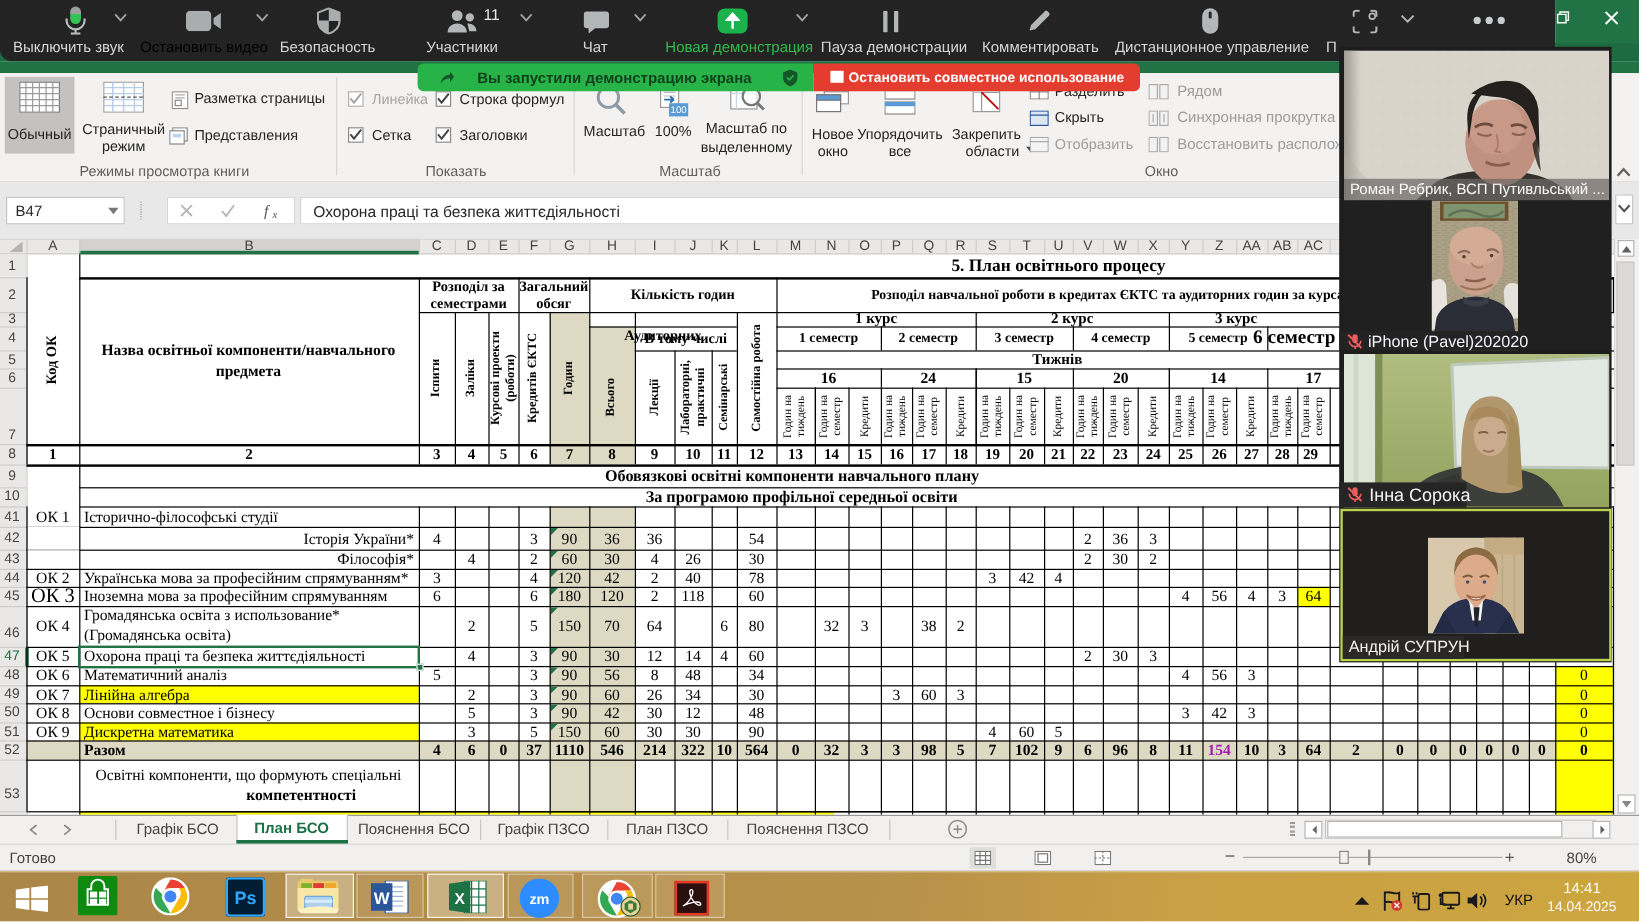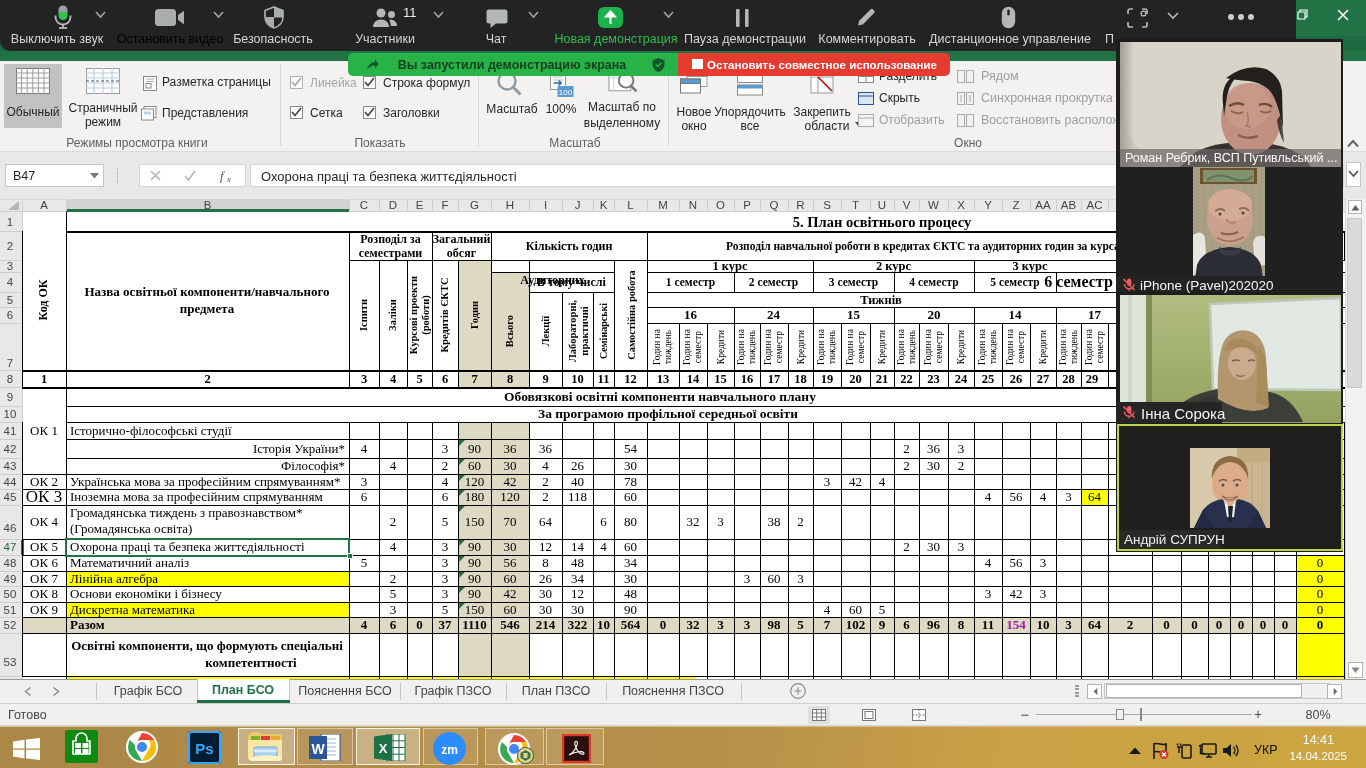--- a/index.html
+++ b/index.html
@@ -666,21 +666,21 @@
 <div style="position:absolute;font-family:'Liberation Serif',serif;font-size:13px;color:#000;white-space:nowrap;left:510.0px;top:497.0px;transform:translate(-50%,-50%);">120</div>
 <div style="position:absolute;font-family:'Liberation Serif',serif;font-size:13px;color:#000;white-space:nowrap;left:545.5px;top:497.0px;transform:translate(-50%,-50%);">2</div>
 <div style="position:absolute;font-family:'Liberation Serif',serif;font-size:13px;color:#000;white-space:nowrap;left:577.5px;top:497.0px;transform:translate(-50%,-50%);">118</div>
 <div style="position:absolute;font-family:'Liberation Serif',serif;font-size:13px;color:#000;white-space:nowrap;left:630.5px;top:497.0px;transform:translate(-50%,-50%);">60</div>
 <div style="position:absolute;font-family:'Liberation Serif',serif;font-size:13px;color:#000;white-space:nowrap;left:988.0px;top:497.0px;transform:translate(-50%,-50%);">4</div>
 <div style="position:absolute;font-family:'Liberation Serif',serif;font-size:13px;color:#000;white-space:nowrap;left:1016.0px;top:497.0px;transform:translate(-50%,-50%);">56</div>
 <div style="position:absolute;font-family:'Liberation Serif',serif;font-size:13px;color:#000;white-space:nowrap;left:1043.0px;top:497.0px;transform:translate(-50%,-50%);">4</div>
 <div style="position:absolute;font-family:'Liberation Serif',serif;font-size:13px;color:#000;white-space:nowrap;left:1068.5px;top:497.0px;transform:translate(-50%,-50%);">3</div>
 <div style="position:absolute;font-family:'Liberation Serif',serif;font-size:13px;color:#000;white-space:nowrap;left:1094.5px;top:497.0px;transform:translate(-50%,-50%);">64</div>
 <div style="position:absolute;font-family:'Liberation Serif',serif;font-size:13px;color:#000;white-space:nowrap;left:44.0px;top:522.0px;transform:translate(-50%,-50%);">ОК 4</div>
-<div style="position:absolute;font-family:'Liberation Serif',serif;font-size:13px;color:#000;white-space:nowrap;left:70px;top:513px;transform:translate(0,-50%);">Громадянська тиждень з правознавством*</div>
+<div style="position:absolute;font-family:'Liberation Serif',serif;font-size:13px;color:#000;white-space:nowrap;left:70px;top:513px;transform:translate(0,-50%);">Громадянська освіта з использование*</div>
 <div style="position:absolute;font-family:'Liberation Serif',serif;font-size:13px;color:#000;white-space:nowrap;left:70px;top:529px;transform:translate(0,-50%);">(Громадянська освіта)</div>
 <div style="position:absolute;font-family:'Liberation Serif',serif;font-size:13px;color:#000;white-space:nowrap;left:393.0px;top:522.0px;transform:translate(-50%,-50%);">2</div>
 <div style="position:absolute;font-family:'Liberation Serif',serif;font-size:13px;color:#000;white-space:nowrap;left:445.0px;top:522.0px;transform:translate(-50%,-50%);">5</div>
 <div style="position:absolute;font-family:'Liberation Serif',serif;font-size:13px;color:#000;white-space:nowrap;left:474.5px;top:522.0px;transform:translate(-50%,-50%);">150</div>
 <div style="position:absolute;font-family:'Liberation Serif',serif;font-size:13px;color:#000;white-space:nowrap;left:510.0px;top:522.0px;transform:translate(-50%,-50%);">70</div>
 <div style="position:absolute;font-family:'Liberation Serif',serif;font-size:13px;color:#000;white-space:nowrap;left:545.5px;top:522.0px;transform:translate(-50%,-50%);">64</div>
 <div style="position:absolute;font-family:'Liberation Serif',serif;font-size:13px;color:#000;white-space:nowrap;left:603.5px;top:522.0px;transform:translate(-50%,-50%);">6</div>
 <div style="position:absolute;font-family:'Liberation Serif',serif;font-size:13px;color:#000;white-space:nowrap;left:630.5px;top:522.0px;transform:translate(-50%,-50%);">80</div>
 <div style="position:absolute;font-family:'Liberation Serif',serif;font-size:13px;color:#000;white-space:nowrap;left:693.0px;top:522.0px;transform:translate(-50%,-50%);">32</div>
 <div style="position:absolute;font-family:'Liberation Serif',serif;font-size:13px;color:#000;white-space:nowrap;left:720.5px;top:522.0px;transform:translate(-50%,-50%);">3</div>
@@ -719,21 +719,21 @@
 <div style="position:absolute;font-family:'Liberation Serif',serif;font-size:13px;color:#000;white-space:nowrap;left:474.5px;top:578.5px;transform:translate(-50%,-50%);">90</div>
 <div style="position:absolute;font-family:'Liberation Serif',serif;font-size:13px;color:#000;white-space:nowrap;left:510.0px;top:578.5px;transform:translate(-50%,-50%);">60</div>
 <div style="position:absolute;font-family:'Liberation Serif',serif;font-size:13px;color:#000;white-space:nowrap;left:545.5px;top:578.5px;transform:translate(-50%,-50%);">26</div>
 <div style="position:absolute;font-family:'Liberation Serif',serif;font-size:13px;color:#000;white-space:nowrap;left:577.5px;top:578.5px;transform:translate(-50%,-50%);">34</div>
 <div style="position:absolute;font-family:'Liberation Serif',serif;font-size:13px;color:#000;white-space:nowrap;left:630.5px;top:578.5px;transform:translate(-50%,-50%);">30</div>
 <div style="position:absolute;font-family:'Liberation Serif',serif;font-size:13px;color:#000;white-space:nowrap;left:747.0px;top:578.5px;transform:translate(-50%,-50%);">3</div>
 <div style="position:absolute;font-family:'Liberation Serif',serif;font-size:13px;color:#000;white-space:nowrap;left:774.0px;top:578.5px;transform:translate(-50%,-50%);">60</div>
 <div style="position:absolute;font-family:'Liberation Serif',serif;font-size:13px;color:#000;white-space:nowrap;left:800.5px;top:578.5px;transform:translate(-50%,-50%);">3</div>
 <div style="position:absolute;font-family:'Liberation Serif',serif;font-size:13px;color:#000;white-space:nowrap;left:1320.0px;top:578.5px;transform:translate(-50%,-50%);">0</div>
 <div style="position:absolute;font-family:'Liberation Serif',serif;font-size:13px;color:#000;white-space:nowrap;left:44.0px;top:594.0px;transform:translate(-50%,-50%);">ОК 8</div>
-<div style="position:absolute;font-family:'Liberation Serif',serif;font-size:13px;color:#000;white-space:nowrap;left:70px;top:594.0px;transform:translate(0,-50%);">Основи економіки і бізнесу</div>
+<div style="position:absolute;font-family:'Liberation Serif',serif;font-size:13px;color:#000;white-space:nowrap;left:70px;top:594.0px;transform:translate(0,-50%);">Основи совместное і бізнесу</div>
 <div style="position:absolute;font-family:'Liberation Serif',serif;font-size:13px;color:#000;white-space:nowrap;left:393.0px;top:594.0px;transform:translate(-50%,-50%);">5</div>
 <div style="position:absolute;font-family:'Liberation Serif',serif;font-size:13px;color:#000;white-space:nowrap;left:445.0px;top:594.0px;transform:translate(-50%,-50%);">3</div>
 <div style="position:absolute;font-family:'Liberation Serif',serif;font-size:13px;color:#000;white-space:nowrap;left:474.5px;top:594.0px;transform:translate(-50%,-50%);">90</div>
 <div style="position:absolute;font-family:'Liberation Serif',serif;font-size:13px;color:#000;white-space:nowrap;left:510.0px;top:594.0px;transform:translate(-50%,-50%);">42</div>
 <div style="position:absolute;font-family:'Liberation Serif',serif;font-size:13px;color:#000;white-space:nowrap;left:545.5px;top:594.0px;transform:translate(-50%,-50%);">30</div>
 <div style="position:absolute;font-family:'Liberation Serif',serif;font-size:13px;color:#000;white-space:nowrap;left:577.5px;top:594.0px;transform:translate(-50%,-50%);">12</div>
 <div style="position:absolute;font-family:'Liberation Serif',serif;font-size:13px;color:#000;white-space:nowrap;left:630.5px;top:594.0px;transform:translate(-50%,-50%);">48</div>
 <div style="position:absolute;font-family:'Liberation Serif',serif;font-size:13px;color:#000;white-space:nowrap;left:988.0px;top:594.0px;transform:translate(-50%,-50%);">3</div>
 <div style="position:absolute;font-family:'Liberation Serif',serif;font-size:13px;color:#000;white-space:nowrap;left:1016.0px;top:594.0px;transform:translate(-50%,-50%);">42</div>
 <div style="position:absolute;font-family:'Liberation Serif',serif;font-size:13px;color:#000;white-space:nowrap;left:1043.0px;top:594.0px;transform:translate(-50%,-50%);">3</div>
@@ -780,21 +780,21 @@
 <div style="position:absolute;font-family:'Liberation Serif',serif;font-size:13px;color:#000;white-space:nowrap;font-weight:bold;left:1068.5px;top:625.0px;transform:translate(-50%,-50%);">3</div>
 <div style="position:absolute;font-family:'Liberation Serif',serif;font-size:13px;color:#000;white-space:nowrap;font-weight:bold;left:1094.5px;top:625.0px;transform:translate(-50%,-50%);">64</div>
 <div style="position:absolute;font-family:'Liberation Serif',serif;font-size:13px;color:#000;white-space:nowrap;font-weight:bold;left:1130.0px;top:625.0px;transform:translate(-50%,-50%);">2</div>
 <div style="position:absolute;font-family:'Liberation Serif',serif;font-size:13px;color:#000;white-space:nowrap;font-weight:bold;left:1166.5px;top:625.0px;transform:translate(-50%,-50%);">0</div>
 <div style="position:absolute;font-family:'Liberation Serif',serif;font-size:13px;color:#000;white-space:nowrap;font-weight:bold;left:1194.5px;top:625.0px;transform:translate(-50%,-50%);">0</div>
 <div style="position:absolute;font-family:'Liberation Serif',serif;font-size:13px;color:#000;white-space:nowrap;font-weight:bold;left:1219.0px;top:625.0px;transform:translate(-50%,-50%);">0</div>
 <div style="position:absolute;font-family:'Liberation Serif',serif;font-size:13px;color:#000;white-space:nowrap;font-weight:bold;left:1241.0px;top:625.0px;transform:translate(-50%,-50%);">0</div>
 <div style="position:absolute;font-family:'Liberation Serif',serif;font-size:13px;color:#000;white-space:nowrap;font-weight:bold;left:1263.0px;top:625.0px;transform:translate(-50%,-50%);">0</div>
 <div style="position:absolute;font-family:'Liberation Serif',serif;font-size:13px;color:#000;white-space:nowrap;font-weight:bold;left:1285.0px;top:625.0px;transform:translate(-50%,-50%);">0</div>
 <div style="position:absolute;font-family:'Liberation Serif',serif;font-size:13px;color:#000;white-space:nowrap;font-weight:bold;left:1320.0px;top:625.0px;transform:translate(-50%,-50%);">0</div>
-<div style="position:absolute;font-family:'Liberation Serif',serif;font-size:13px;color:#000;white-space:nowrap;font-weight:bold;left:207px;top:646px;transform:translate(-50%,-50%);">Освітні компоненти, що формують спеціальні</div>
+<div style="position:absolute;font-family:'Liberation Serif',serif;font-size:13px;color:#000;white-space:nowrap;font-weight:normal;left:207px;top:646px;transform:translate(-50%,-50%);">Освітні компоненти, що формують спеціальні</div>
 <div style="position:absolute;font-family:'Liberation Serif',serif;font-size:13px;color:#000;white-space:nowrap;font-weight:bold;left:207px;top:663px;transform:translate(-50%,-50%);margin-left:44px;">компетентності</div>
 <svg style="position:absolute;left:459px;top:440px" width="6" height="6" viewBox="0 0 6 6">
     <path d="M0 0h6L0 6z" fill="#1e7145"></path>
   </svg>
 <svg style="position:absolute;left:459px;top:459px" width="6" height="6" viewBox="0 0 6 6">
     <path d="M0 0h6L0 6z" fill="#1e7145"></path>
   </svg>
 <svg style="position:absolute;left:459px;top:475px" width="6" height="6" viewBox="0 0 6 6">
     <path d="M0 0h6L0 6z" fill="#1e7145"></path>
   </svg>

